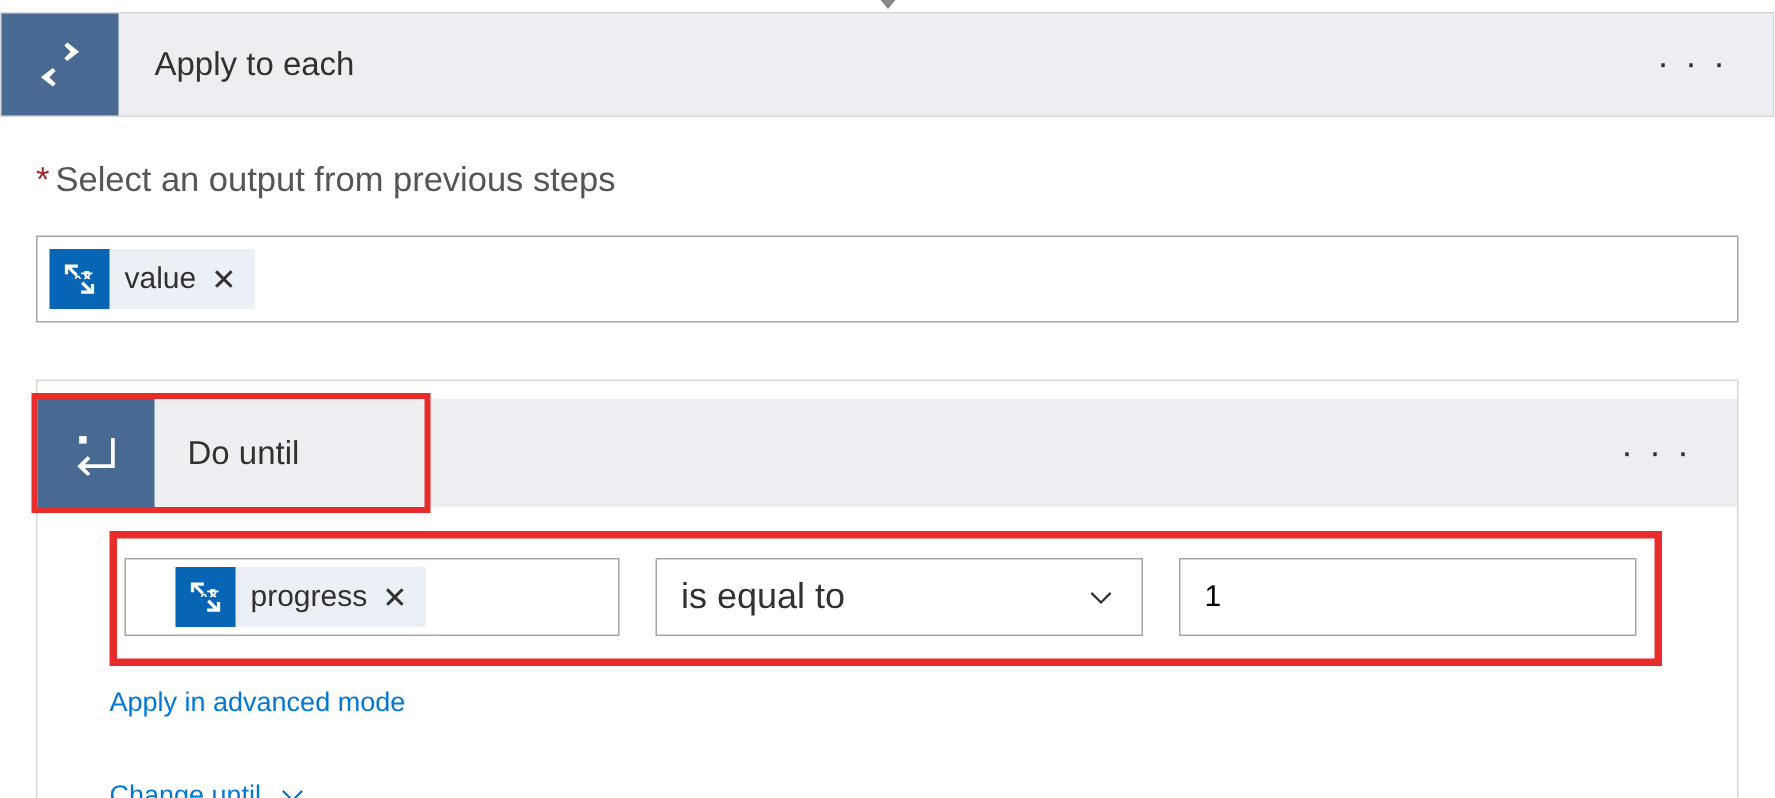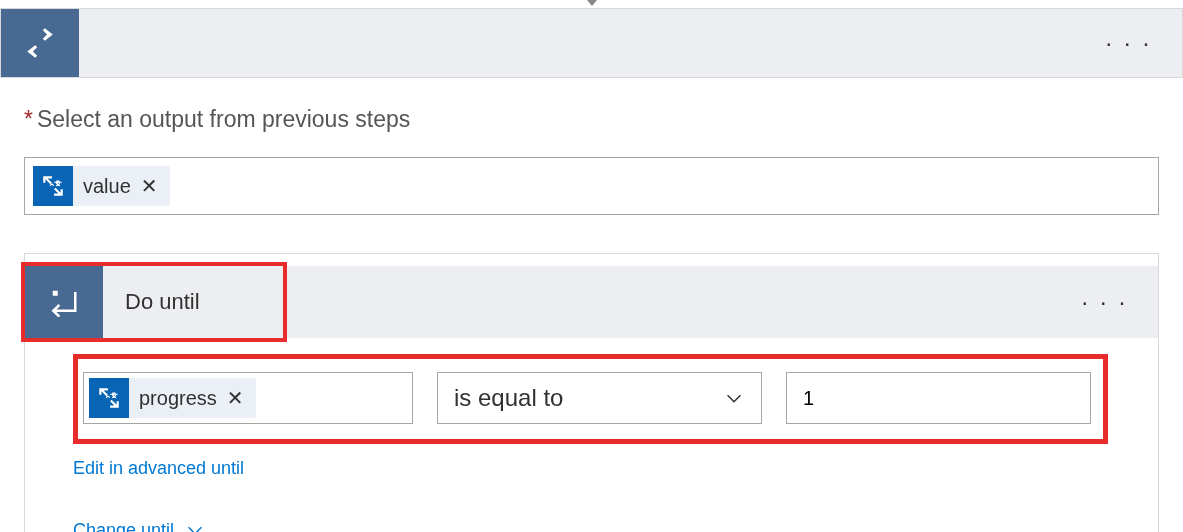--- a/index.html
+++ b/index.html
@@ -144,20 +144,21 @@
     gap: 24px;
     align-items: stretch;
     padding: 10px;
   }
   .cond-box {
     border: 1px solid #a6a6a6;
     height: 52px;
     display: flex;
     align-items: center;
     background: #fff;
+    padding-left: 28px;
   }
   .cond-left { flex: 0 0 330px; }
   .cond-mid  { flex: 0 0 325px; padding: 0 16px; justify-content: space-between; cursor:pointer;}
   .cond-right{ flex: 0 0 305px; padding: 0 16px; }
 
   .cond-mid span.sel-text { font-size: 24px; }
   .cond-right input {
     border: none; outline: none; width: 100%; font-size: 20px; background: transparent;
   }
 
@@ -203,20 +204,21 @@
       <polygon points="0,0 20,0 10,12" fill="#8a8886"></polygon>
     </svg>
 </div>
 
 <div class="action-header">
   <div class="icon-box">
     <svg width="34" height="34" viewBox="0 0 24 24">
         <path d="M4 6h13l-3-3 1.4-1.4L21 6l-5.6 4.4L14 9l3-3H4zM20 18H7l3 3-1.4 1.4L3 18l5.6-4.4L10 15l-3 3h13z" fill="#fff"></path>
       </svg>
   </div>
+  <div class="title">Apply to each</div>
   <div class="more-dots">· · ·</div>
 </div>
 
 <div class="action-body">
 
   <div class="field-label">
     <span class="req">*</span><span>Select an output from previous steps</span>
   </div>
 
   <div class="token-field">
@@ -267,21 +269,21 @@
               <polyline points="5 9 12 16 19 9"></polyline>
             </svg>
         </div>
 
         <div class="cond-box cond-right">
           <input type="text" value="1" style="">
         </div>
       </div>
 
       <div class="link-row first">
-        <span>Edit in advanced until</span>
+        <span>Apply in advanced mode</span>
       </div>
 
       <div style="height:18px"></div>
 
       <div class="link-row">
         <span>Change until</span>
         <svg class="chevron-down blue" viewBox="0 0 24 24">
             <polyline points="5 9 12 16 19 9"></polyline>
           </svg>
       </div>

